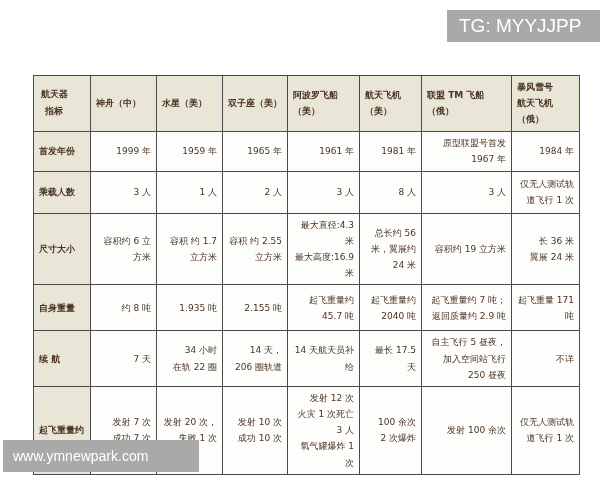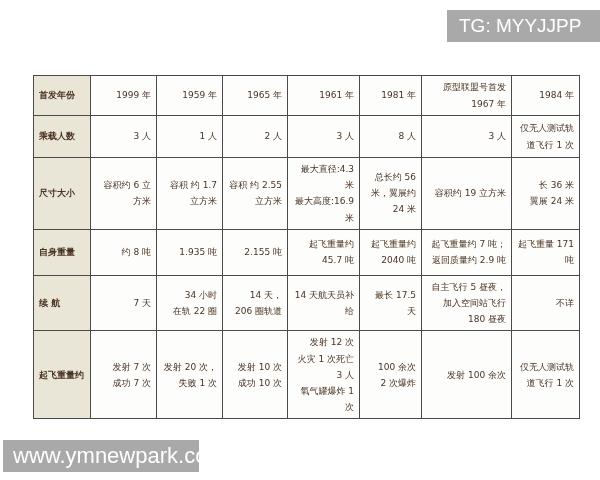--- a/index.html
+++ b/index.html
@@ -6,21 +6,21 @@
   body{
     width:600px;height:480px;position:relative;background:#ffffff;
     font-family:"DejaVu Sans","Liberation Sans",sans-serif;overflow:hidden;
   }
   .wm{
     position:absolute;background:#a9a9a9;color:#ffffff;
     font-family:"Liberation Sans",sans-serif;
     display:flex;align-items:center;
   }
   .wm-top{left:447px;top:10px;width:150px;height:32px;font-size:19px;padding-left:12px;}
-  .wm-bottom{left:3px;top:440px;width:186px;height:32px;font-size:22px;padding-left:10px;}
+  .wm-bottom{left:3px;top:440px;width:186px;height:32px;font-size:14px;padding-left:10px;}
   table.cmp{
     position:absolute;left:33px;top:75px;
     border-collapse:collapse;table-layout:fixed;
     font-size:9px;color:#4a3322;
   }
   table.cmp th,table.cmp td{
     border:1px solid #4a4a4a;
     padding:3px 5px;
     vertical-align:middle;
     white-space:pre-line;
@@ -51,20 +51,31 @@
     <col style="width:57px">
       <col style="width:66px">
       <col style="width:66px">
     <col style="width:65px">
       <col style="width:72px">
       <col style="width:62px">
     <col style="width:90px">
       <col style="width:68px">
   </colgroup>
   <tbody>
+      <tr style="height: 43px;">
+        <th class="corner"><span class="cl">航天器</span><span class="cl">指标</span></th>
+        <th>神舟（中）</th>
+        <th>水星（美）</th>
+        <th>双子座（美）</th>
+        <th>阿波罗飞船（美）</th>
+        <th>航天飞机（美）</th>
+        <th>联盟 TM 飞船（俄）</th>
+        <th>暴风雪号
+航天飞机（俄）</th>
+      </tr>
       <tr style="height: 40px;">
         <th class="rowlabel">首发年份</th>
         <td>1999 年</td>
         <td>1959 年</td>
         <td>1965 年</td>
         <td>1961 年</td>
         <td>1981 年</td>
         <td>原型联盟号首发 1967 年</td>
         <td>1984 年</td>
       </tr>
@@ -102,21 +113,21 @@
       </tr>
       <tr style="height: 53px;">
         <th class="rowlabel">续 航</th>
         <td>7 天</td>
         <td>34 小时
 在轨 22 圈</td>
         <td>14 天，
 206 圈轨道</td>
         <td>14 天航天员补给</td>
         <td>最长 17.5 天</td>
-        <td>自主飞行 5 昼夜，加入空间站飞行 180 昼夜</td>
+        <td>自主飞行 5 昼夜，加入空间站飞行 250 昼夜</td>
         <td>不详</td>
       </tr>
       <tr style="height: 65px;">
         <th class="rowlabel">起飞重量约</th>
         <td>发射 7 次
 成功 7 次</td>
         <td>发射 20 次，失败 1 次</td>
         <td>发射 10 次
 成功 10 次</td>
         <td>发射 12 次

